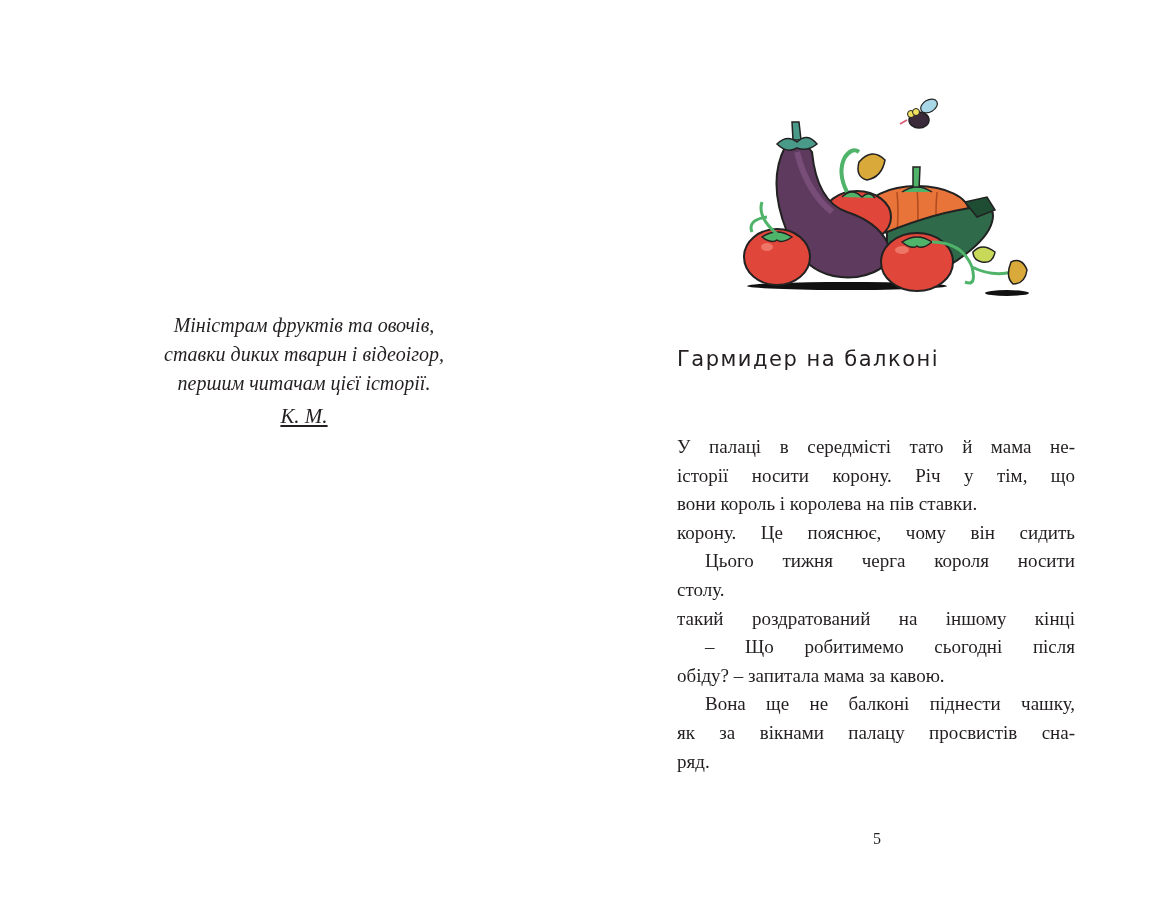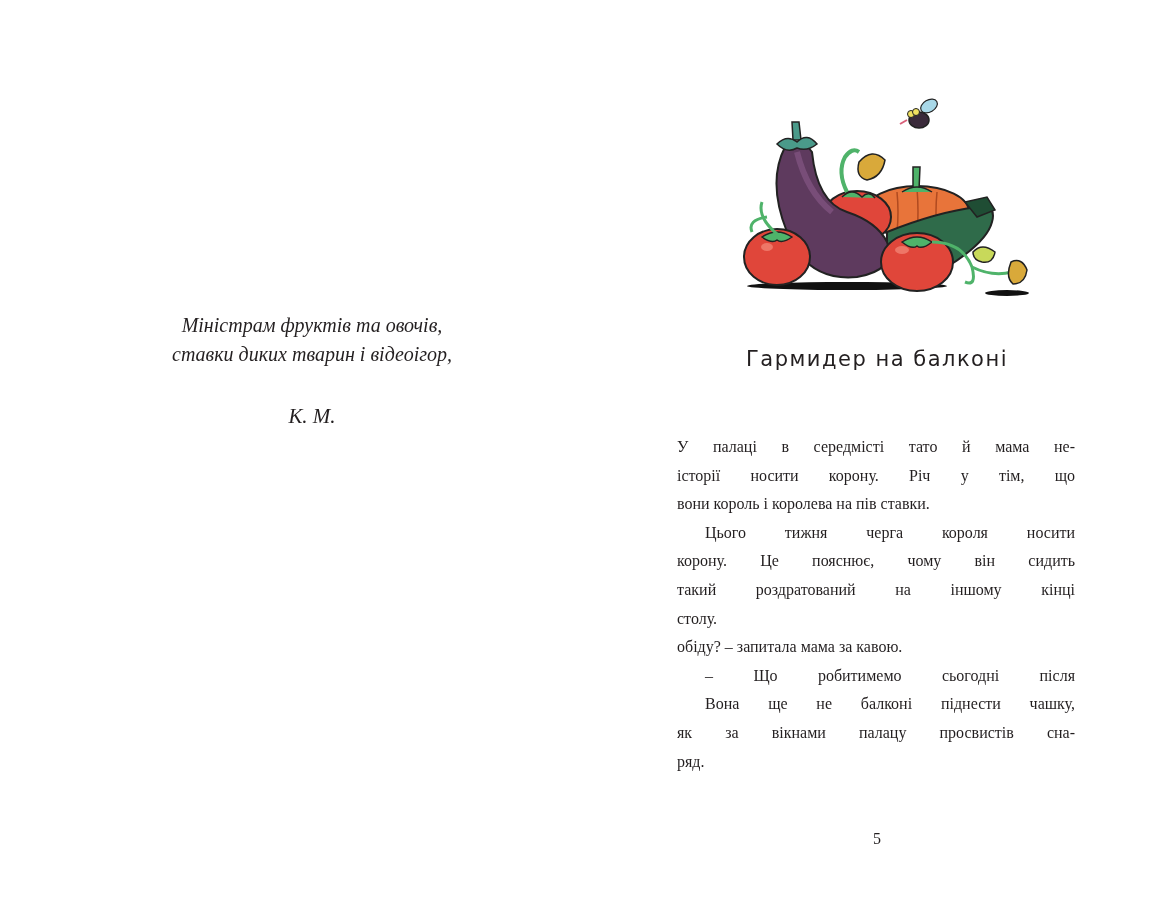--- a/index.html
+++ b/index.html
@@ -1,52 +1,53 @@
 <!DOCTYPE html>
 <html><head>
   <meta charset="utf-8">
   <style>
     html, body { margin: 0; padding: 0; background: #ffffff; }
     body { width: 1174px; height: 903px; position: relative; overflow: hidden; }
-    .page-left { position: absolute; left: 12px; top: 0; width: 587px; height: 903px; }
+    .page-left { position: absolute; left: 4px; top: 0; width: 587px; height: 903px; }
     .page-right { position: absolute; left: 587px; top: 0; width: 587px; height: 903px; }
     .dedication {
       position: absolute; left: 100px; top: 311px; width: 400px;
       text-align: center; font-family: "Liberation Serif", "DejaVu Serif", serif;
       font-style: italic; font-size: 20px; line-height: 29px; color: #231f20;
     }
     .dedication .line { display: block; }
     .initials {
       position: absolute; left: 100px; top: 404px; width: 400px; text-align: center;
-      font-family: "Liberation Serif", serif; font-style: italic; font-size: 21px; color: #231f20;
+      font-family: "Liberation Serif", serif; font-style: italic; font-size: 21px; color: #231f20; text-decoration: underline;
     }
     .illustration { position: absolute; left: 150px; top: 92px; width: 300px; height: 210px; }
     .chapter-title {
-      position: absolute; left: 90px; top: 347px; width: 400px; text-align: center;
+      position: absolute; left: 90px; top: 347px; width: 400px; text-align: left;
       font-family: "DejaVu Sans", sans-serif; font-size: 21px; letter-spacing: 1.5px; color: #231f20;
     }
     .body-text {
       position: absolute; left: 90px; top: 433px; width: 398px;
-      font-family: "Liberation Serif", serif; font-size: 16px; line-height: 28.6px; color: #231f20;
+      font-family: "Liberation Serif", serif; font-size: 19px; line-height: 28.6px; color: #231f20;
     }
     .body-text .ln { display: block; text-align: justify; text-align-last: justify; white-space: nowrap; height: 28.6px; }
     .body-text .ln.last { text-align-last: left; }
     .body-text .ln.indent { padding-left: 28px; }
     .page-number {
       position: absolute; left: 270px; top: 830px; width: 40px; text-align: center;
       font-family: "Liberation Serif", serif; font-size: 16px; color: #231f20;
     }
   </style>
 </head>
 <body>
 
 <div class="page-left">
   <div class="dedication">
     <span class="line">Міністрам фруктів та овочів,</span>
     <span class="line">ставки диких тварин і відеоігор,</span>
+    <span class="line">першим читачам цієї історії.</span>
   </div>
   <div class="initials">К. М.</div>
 </div>
 
 <div class="page-right">
   <svg class="illustration" viewBox="0 0 300 210">
 
     <ellipse cx="110" cy="194" rx="100" ry="4" fill="#111"></ellipse>
     <ellipse cx="270" cy="201" rx="22" ry="3" fill="#111"></ellipse>
 
@@ -103,25 +104,25 @@
       <path d="M170 28 L163 32" stroke="#d9607a" stroke-width="2"></path>
     </g>
   </svg>
 
   <div class="chapter-title">Гармидер на балконі</div>
 
   <div class="body-text" id="body-text">
       <span class="ln">У палаці в середмісті тато й мама не-</span>
       <span class="ln">історії носити корону. Річ у тім, що</span>
       <span class="ln last">вони король і королева на пів ставки.</span>
+      <span class="ln">корону. Це пояснює, чому він сидить</span>
       <span class="ln indent">Цього тижня черга короля носити</span>
-      <span class="ln">корону. Це пояснює, чому він сидить</span>
+      <span class="ln last">столу.</span>
       <span class="ln">такий роздратований на іншому кінці</span>
-      <span class="ln last">столу.</span>
+      <span class="ln indent">– Що робитимемо сьогодні після</span>
       <span class="ln last">обіду? – запитала мама за кавою.</span>
-      <span class="ln indent">– Що робитимемо сьогодні після</span>
       <span class="ln indent">Вона ще не балконі піднести чашку,</span>
       <span class="ln">як за вікнами палацу просвистів сна-</span>
       <span class="ln last">ряд.</span>
     </div>
 
   <div class="page-number">5</div>
 </div>
 
 </body></html>

